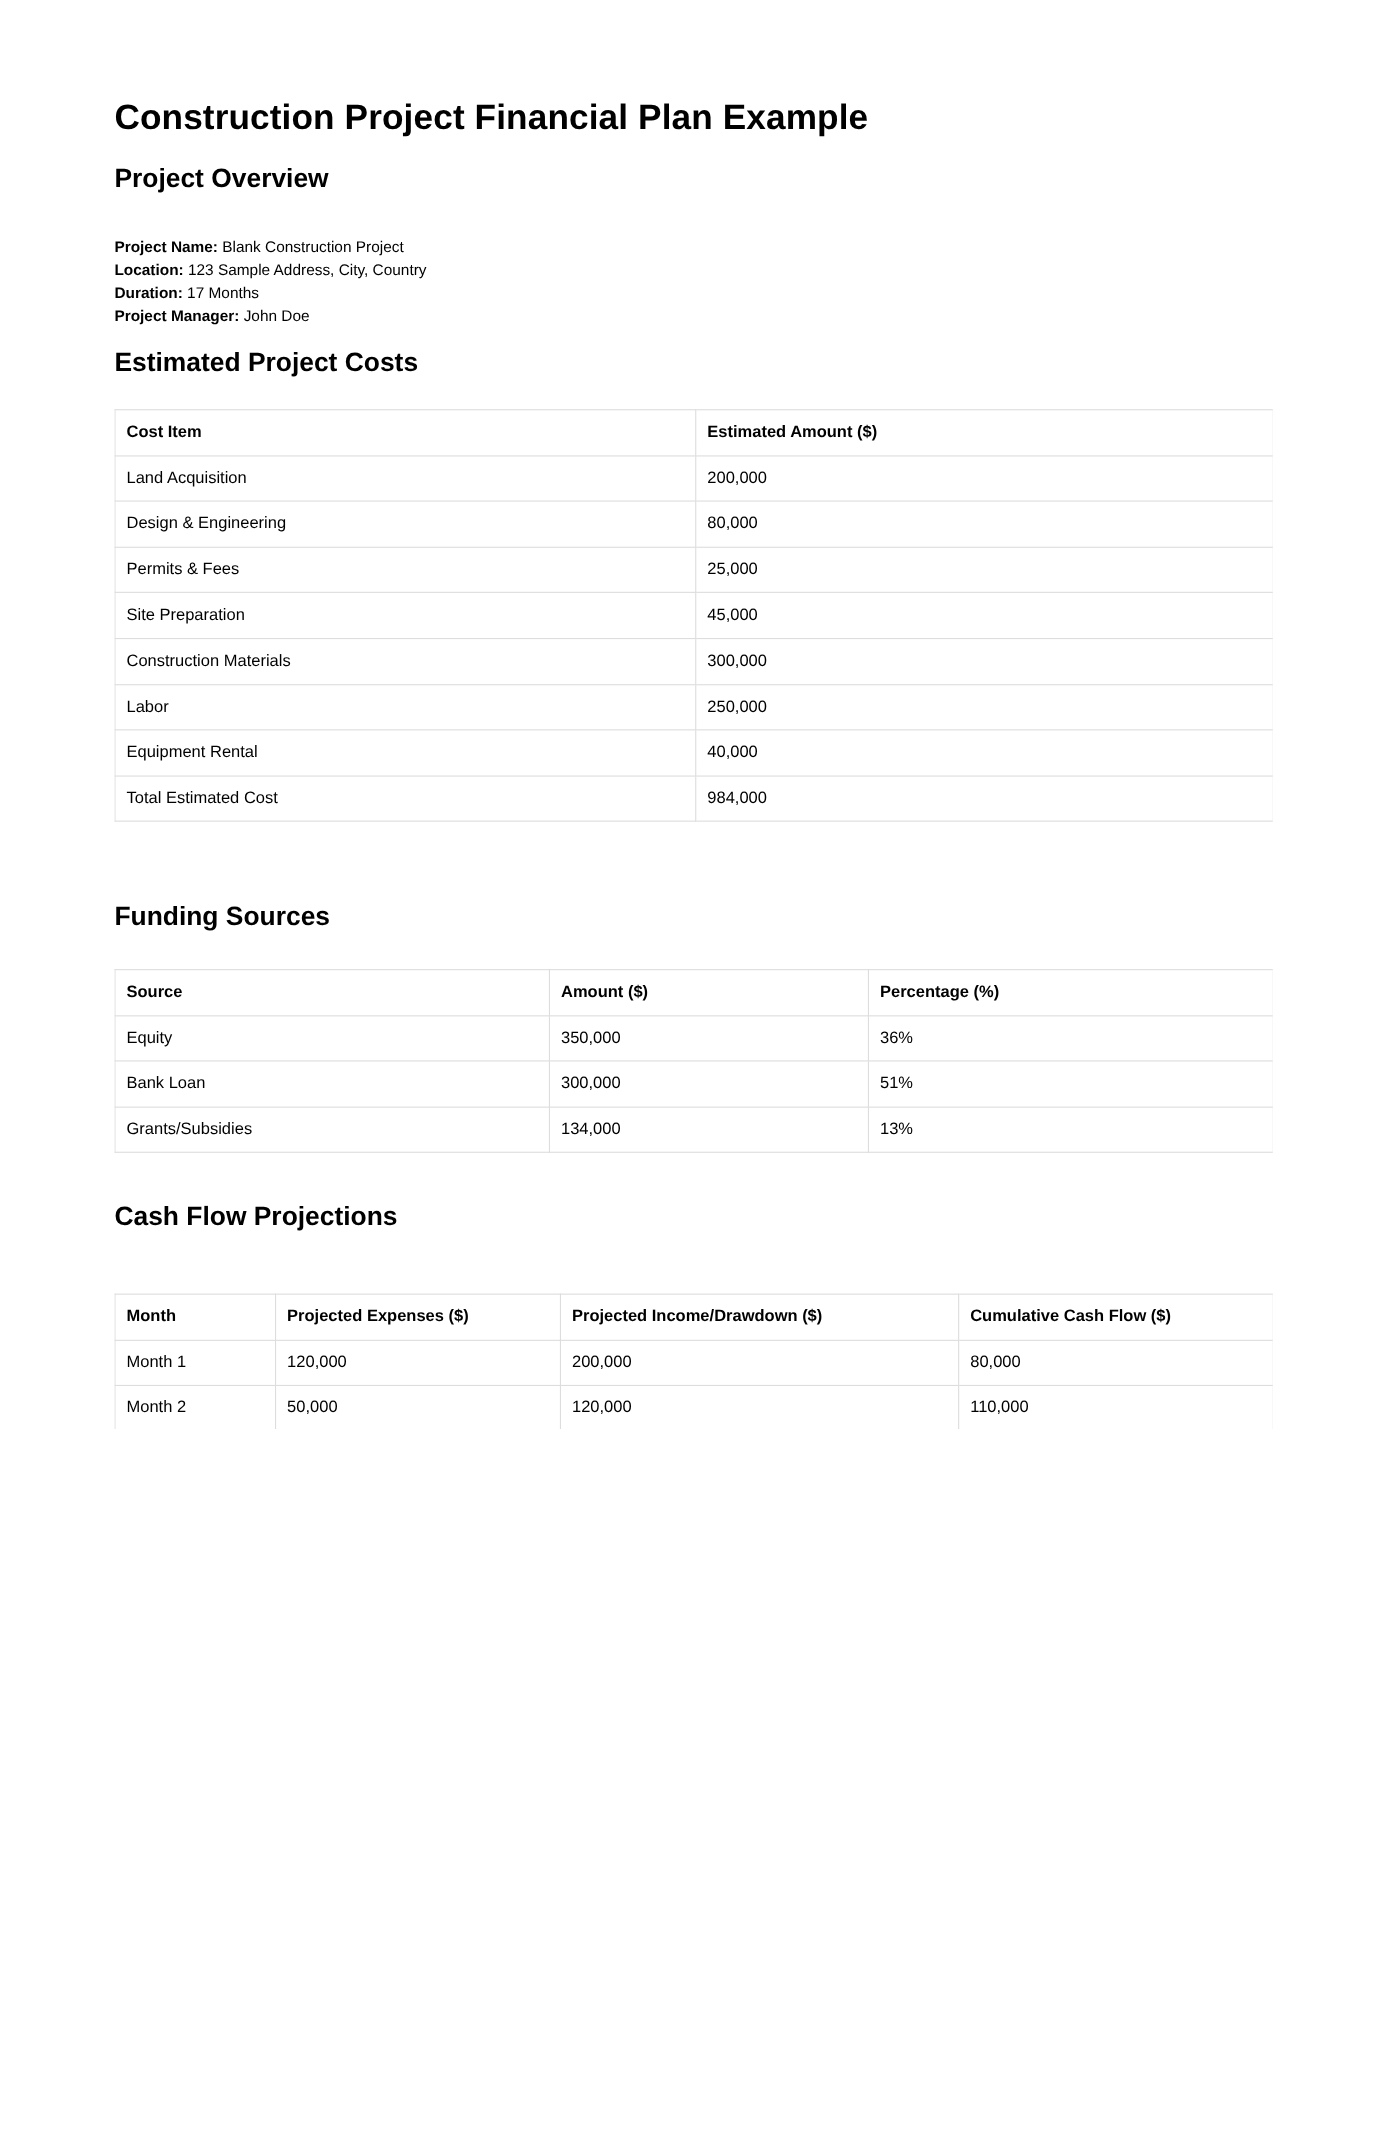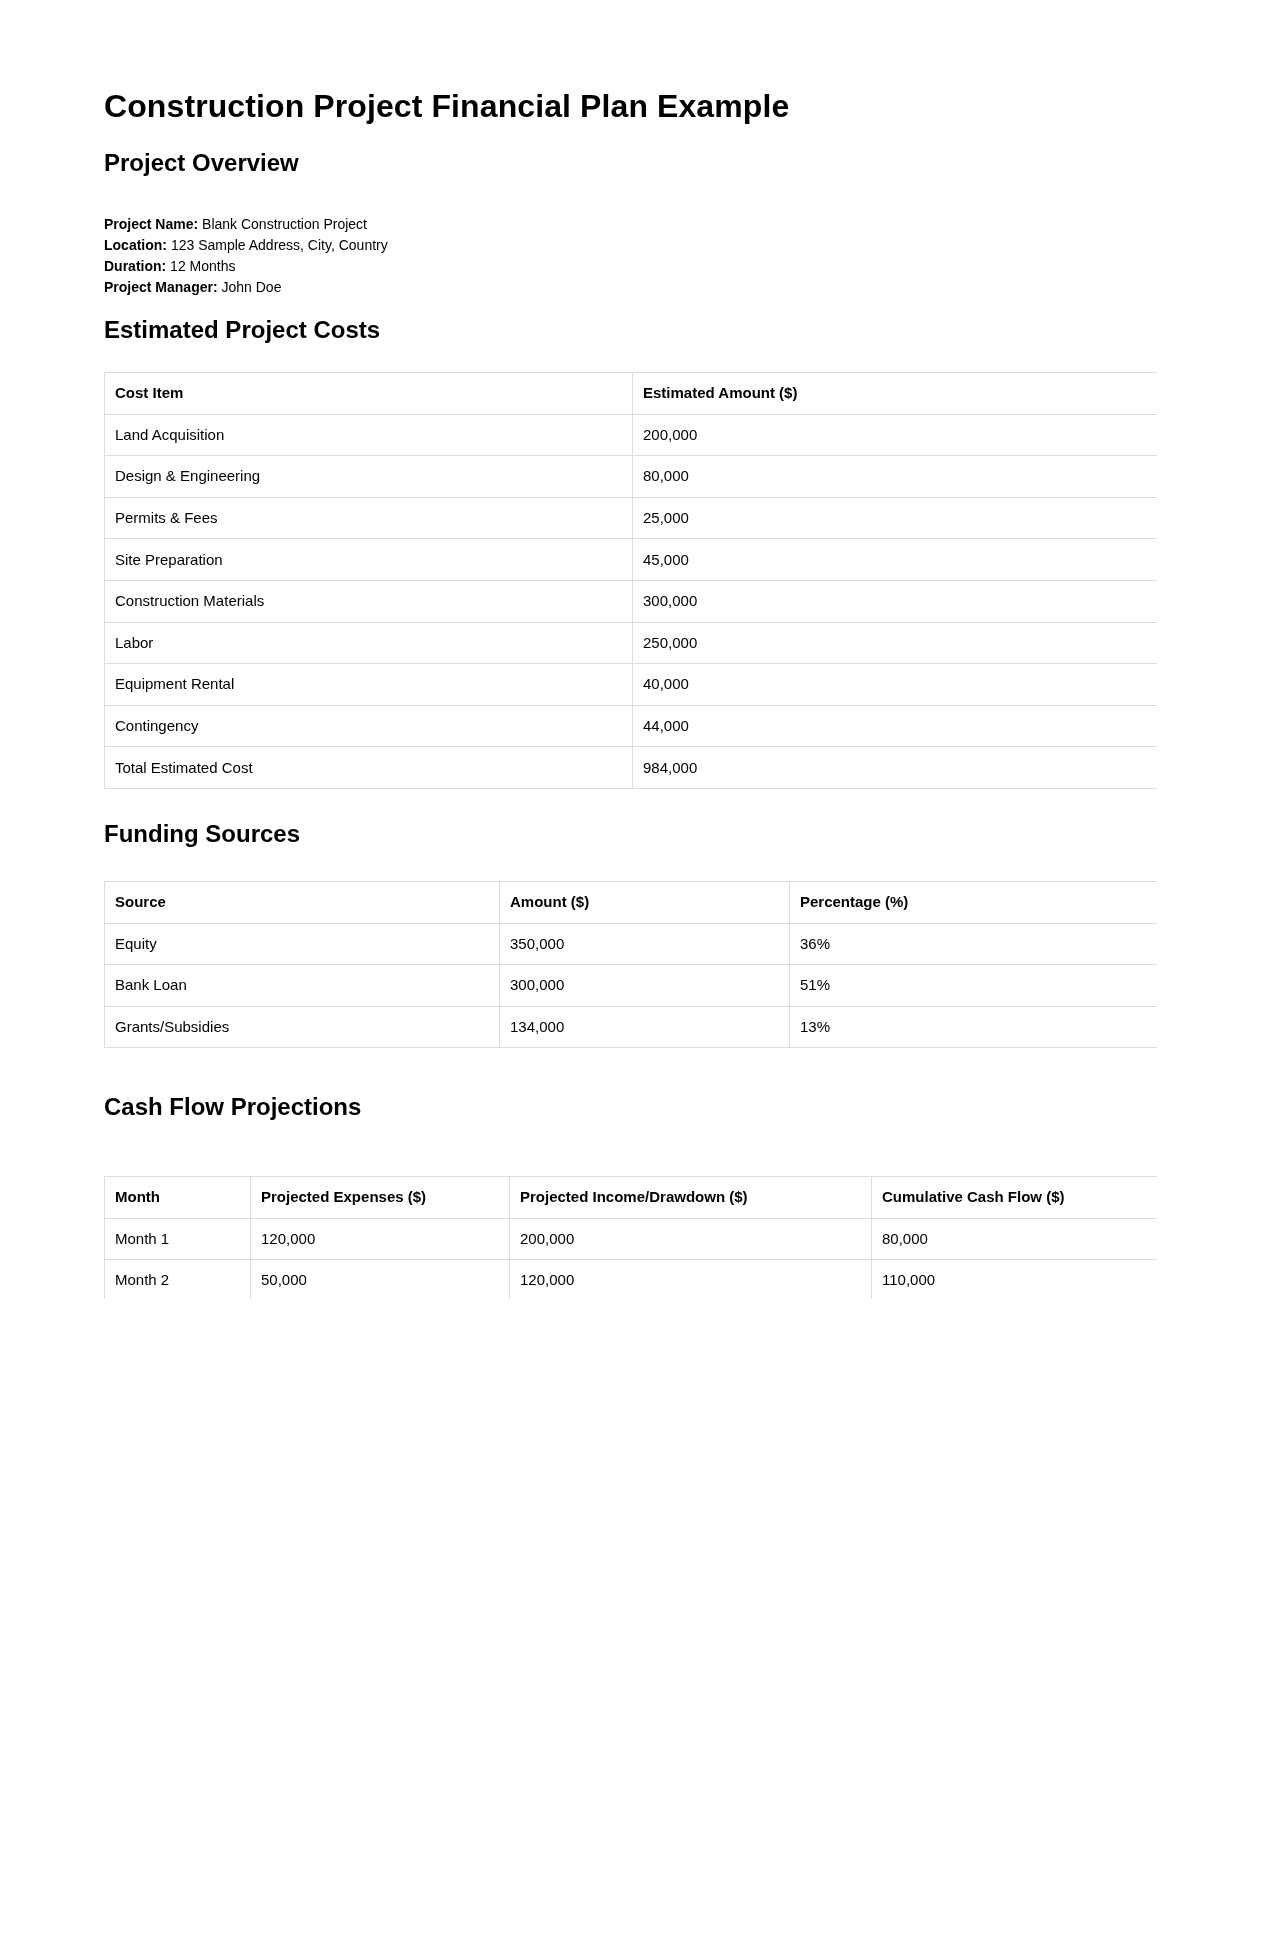--- a/index.html
+++ b/index.html
@@ -77,21 +77,21 @@
 
 <div class="page">
 
   <h1>Construction Project Financial Plan Example</h1>
 
   <h2 style="top:148px;">Project Overview</h2>
 
   <div class="overview">
     <div class="line"><span class="k">Project Name:</span><span> Blank Construction Project</span></div>
     <div class="line"><span class="k">Location:</span><span> 123 Sample Address, City, Country</span></div>
-    <div class="line"><span class="k">Duration:</span><span> 12 Months</span></div>
+    <div class="line"><span class="k">Duration:</span><span> 17 Months</span></div>
     <div class="line"><span class="k">Project Manager:</span><span> John Doe</span></div>
   </div>
 
   <h2 style="top:315px;text-align:center;">Estimated Project Costs</h2>
 
   <table style="top:372px;">
     <colgroup>
         <col style="width:528px">
         <col style="width:525px">
       </colgroup>
@@ -122,24 +122,20 @@
           <td>Construction Materials</td>
           <td>300,000</td>
         </tr>
       <tr>
           <td>Labor</td>
           <td>250,000</td>
         </tr>
       <tr>
           <td>Equipment Rental</td>
           <td>40,000</td>
-        </tr>
-      <tr>
-          <td>Contingency</td>
-          <td>44,000</td>
         </tr>
       <tr class="total">
           <td>Total Estimated Cost</td>
           <td>984,000</td>
         </tr>
     </tbody>
   </table>
 
   <h2 style="top:819px;">Funding Sources</h2>
 

